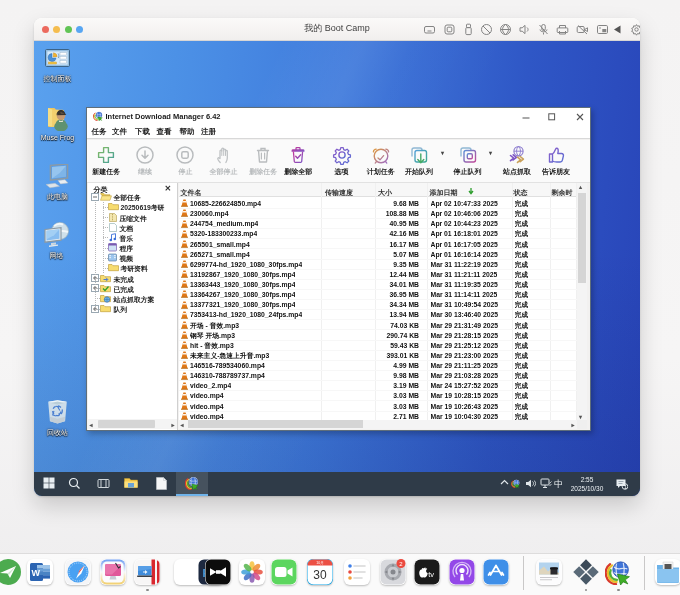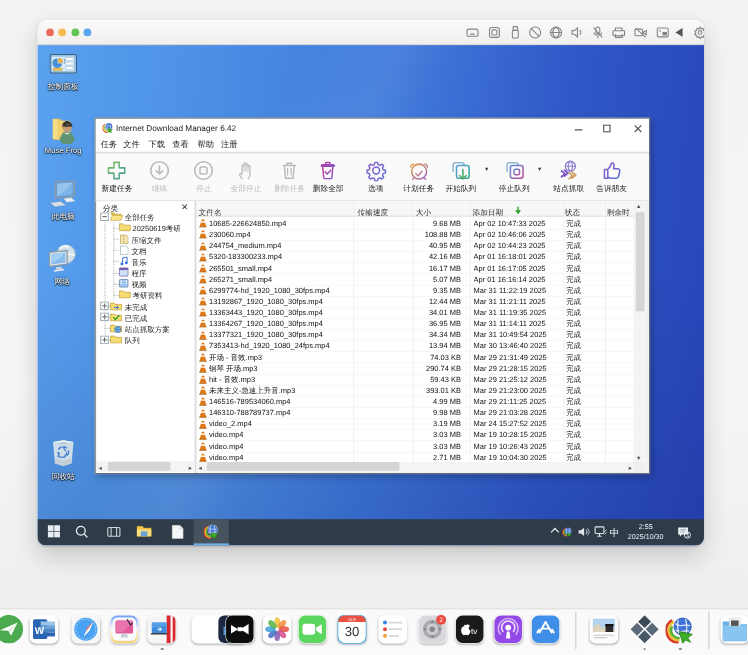--- a/index.html
+++ b/index.html
@@ -10,21 +10,21 @@
  box-shadow:0 1px 2px rgba(0,0,0,.15),0 10px 22px rgba(0,0,0,.17);overflow:hidden;background:#fff;}
 #titlebar{position:absolute;left:0;top:0;width:100%;height:22px;background:linear-gradient(#fbfaf9,#f1efee);border-bottom:1px solid #d8d6d5;}
 .dot{position:absolute;top:8.5px;width:7px;height:7px;border-radius:50%;}
 #mactitle{position:absolute;top:4.5px;left:0;width:100%;text-align:center;font-size:9px;color:#3e3e3e;}
 .mi{position:absolute;top:5.5px;}
 #desktop{position:absolute;left:0;top:23px;width:606px;height:455px;
  background:linear-gradient(180deg,rgba(8,18,70,0) 45%,rgba(8,18,70,0.14) 100%),linear-gradient(96deg,#5aa1ee 0%,#4c91e6 22%,#3f7adc 48%,#2f57c6 76%,#2844b8 100%);overflow:hidden;}
 .dlbl{position:absolute;color:#fff;font-size:7px;text-align:center;text-shadow:0 1px 1px rgba(0,0,0,.95),0 0 2px rgba(0,0,0,.85),0 0 1px rgba(0,0,0,.6);white-space:nowrap;}
 #taskbar{position:absolute;left:0;bottom:0;width:606px;height:23.5px;background:#2f3b48;}
 .tbi{position:absolute;top:5px;}
-#idm{position:absolute;left:51.5px;top:66px;width:505px;height:324px;background:#f2f1f0;border:1px solid #5f6e7a;box-shadow:2px 3px 6px rgba(0,0,0,.25);box-sizing:border-box;}
+#idm{position:absolute;left:51.5px;top:66px;width:505px;height:324px;background:#f2f1f0;border:1px solid #5f6e7a;box-shadow:2px 3px 6px rgba(0,0,0,.25);box-sizing:border-box;font-weight:bold;}
 #idm *{box-sizing:border-box;}
 #idmtitle{position:absolute;left:0;top:0;width:100%;height:17px;background:#ffffff;}
 #idmmenu{position:absolute;left:0;top:17px;width:100%;height:14.5px;background:#ffffff;border-bottom:1px solid #d8d8d8;}
 #idmmenu span{position:absolute;top:2.5px;font-size:7.5px;color:#1c1c1c;}
 #idmtb{position:absolute;left:0;top:32.5px;width:100%;height:43px;background:#fafafa;border-bottom:1px solid #e2e2e2;}
 .tbtn{position:absolute;top:5px;text-align:center;}
 .tlbl{position:absolute;top:21.5px;width:60px;left:50%;margin-left:-30px;font-size:7px;color:#1c1c1c;white-space:nowrap;}
 .tlbl.dis{color:#b9bcbe;}
 #panel{position:absolute;left:1px;top:75.5px;width:90px;height:247px;background:#fff;border-right:1px solid #d0d0d0;}
 #list{position:absolute;left:92px;top:75.5px;right:3px;bottom:1px;background:#fff;}
@@ -32,20 +32,21 @@
 .cell{position:absolute;font-size:6.8px;color:#111;white-space:nowrap;overflow:hidden;line-height:9.5px;margin-top:-1px;}
 .colsep{position:absolute;top:0;bottom:9px;width:1px;background:#f0f0f0;}
 </style></head><body>
 <div id="stage">
 <div id="macwin">
 <div id="titlebar">
         <div class="dot" style="left:7.6px;background:#ec6a5e;"></div>
         <div class="dot" style="left:19.2px;background:#f5bd4f;"></div>
         <div class="dot" style="left:30.799999999999997px;background:#61c455;"></div>
         <div class="dot" style="left:42.4px;background:#58a6f2;"></div>
+        <div id="mactitle">我的 Boot Camp</div>
         <span class="mi" style="left:388.5px;">
           <svg width="13" height="13" viewBox="0 0 13 13" style="">
             <rect x="1.5" y="3.5" width="10" height="6.5" rx="1.5" fill="none" stroke="#848484" stroke-width="1"></rect>
             <path d="M4.5 8 h4" stroke="#848484" stroke-width="1"></path>
           </svg>
         </span>
         <span class="mi" style="left:408.5px;">
           <svg width="13" height="13" viewBox="0 0 13 13" style="">
             <rect x="2" y="2" width="9" height="9" rx="2" fill="none" stroke="#848484" stroke-width="1"></rect>
             <rect x="4.2" y="4.2" width="4.6" height="4.6" rx="1" fill="none" stroke="#848484" stroke-width="1"></rect>

